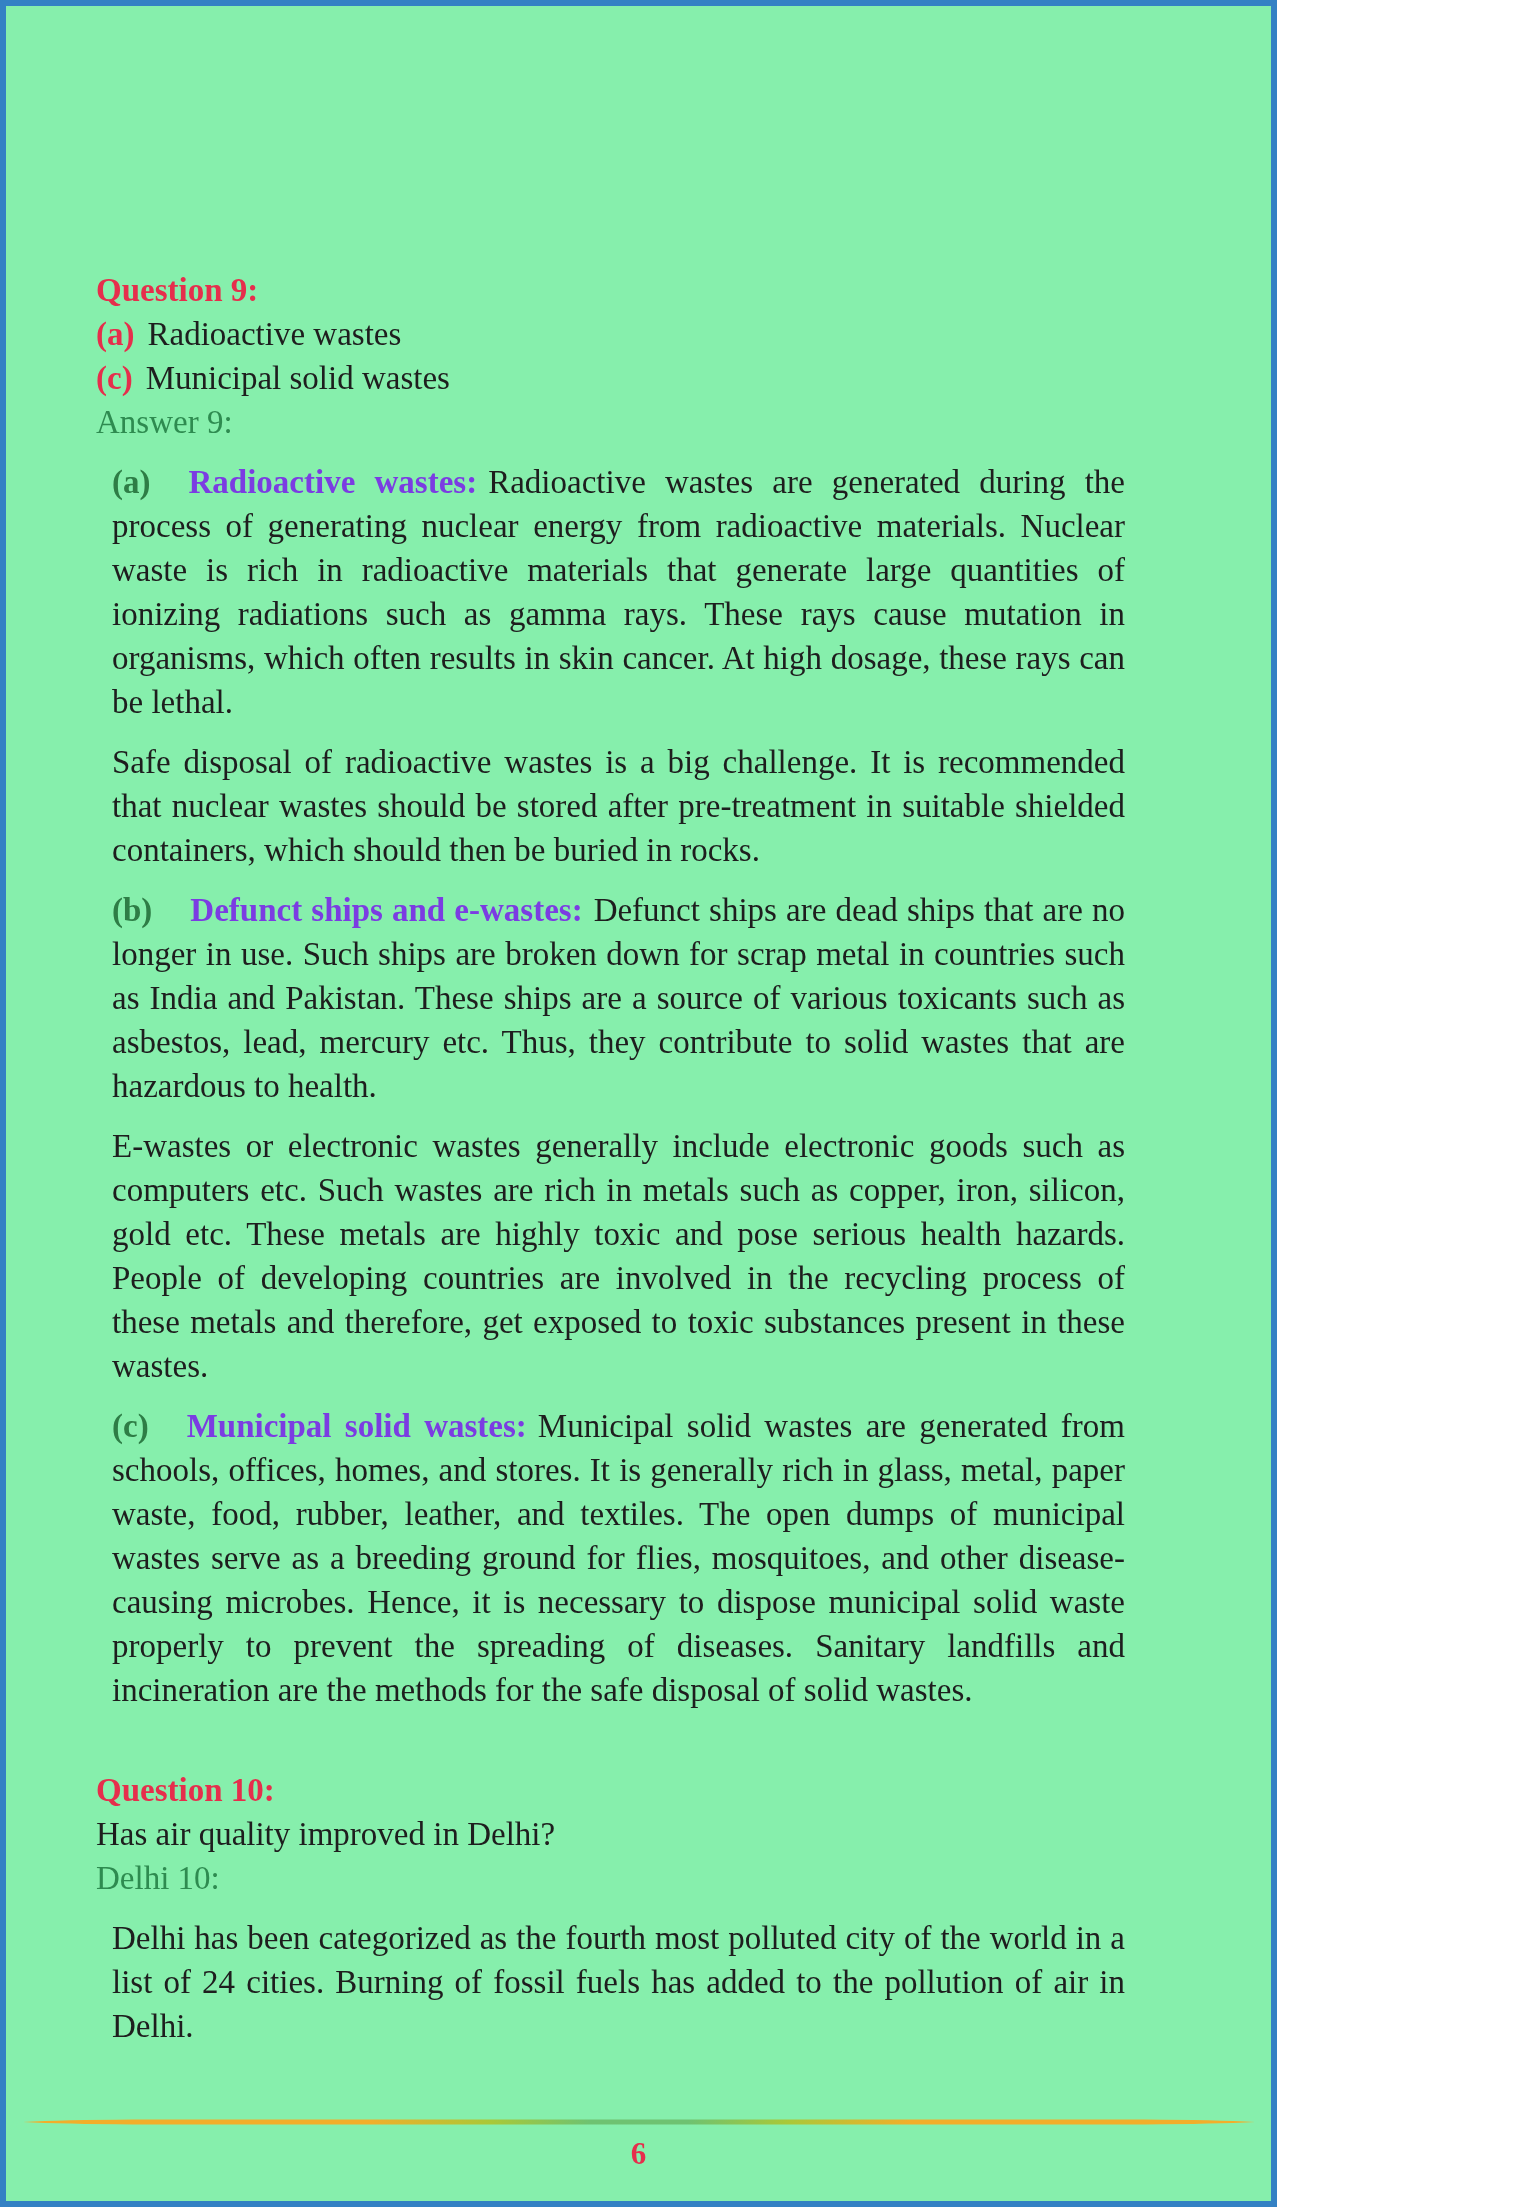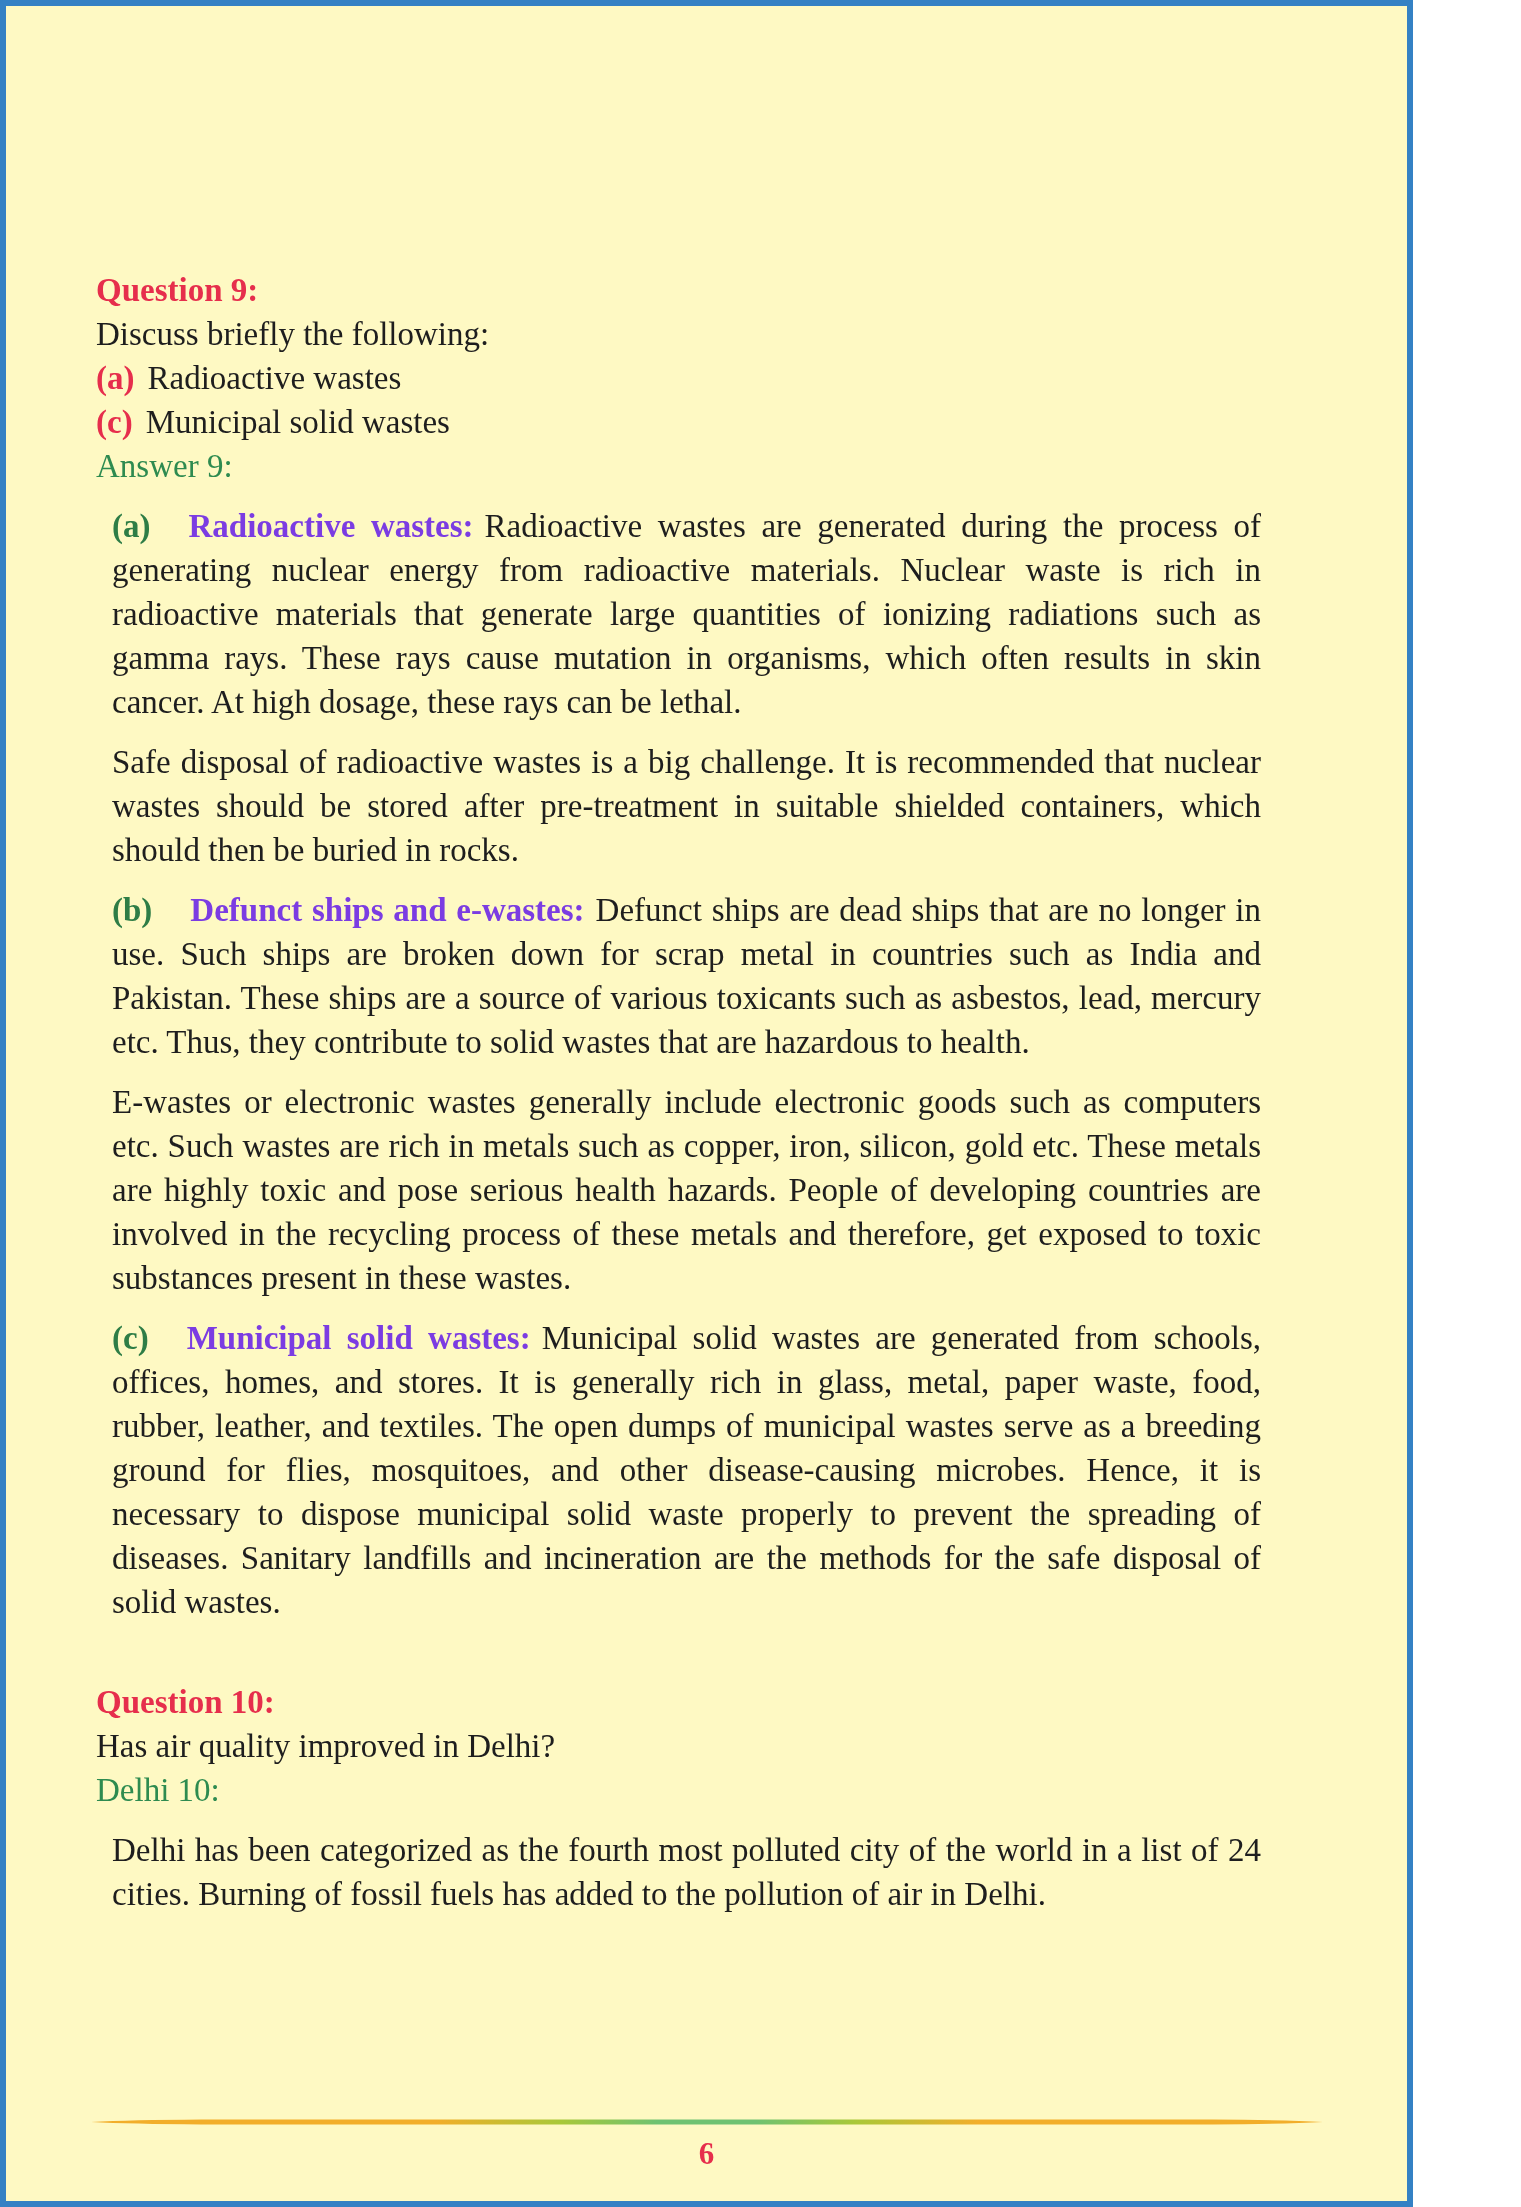--- a/index.html
+++ b/index.html
@@ -1,22 +1,22 @@
 <!DOCTYPE html>
 <html style="--border: #3481c4; --question: #e62e4c; --answer-heading: #2e8b50; --answer-marker: #2e7d46; --subheading: #7b3ce2; --body: #1e1e1e; --line-orange: #f2ae2a; --line-yellow-green: #a9c838; --line-green: #6ec271;"><head>
 <meta charset="utf-8">
 <style>
   html, body { margin: 0; padding: 0; background: #ffffff; }
 
   .page {
     position: relative;
-    width: 1413px;
+    width: 1277px;
     height: 2207px;
     box-sizing: border-box;
-    background: #fef9c3;
+    background: #86efac;
     border: 6px solid var(--border, #3481c4);
     overflow: hidden;
     font-family: "Liberation Serif", "DejaVu Serif", serif;
     color: var(--body, #1e1e1e);
   }
 
   .content {
     padding: 262px 130px 0 90px;
     font-size: 33px;
     line-height: 44px;
@@ -74,21 +74,20 @@
   }
 </style>
 </head>
 <body>
 
 <div class="page">
   <main class="content">
 
     <section>
       <p class="line title-q">Question 9:</p>
-      <p class="line">Discuss briefly the following:</p>
       <p class="line"><span class="mk-red">(a)</span><span>Radioactive wastes</span></p>
       <p class="line"><span class="mk-red">(c)</span><span>Municipal solid wastes</span></p>
     </section>
 
     <section>
       <p class="line title-a">Answer 9:</p>
 
       <p class="para"><span class="mk-green">(a)</span><span class="subhead">Radioactive wastes:</span><span>Radioactive wastes are generated during the process of generating nuclear energy from radioactive materials. Nuclear waste is rich in radioactive materials that generate large quantities of ionizing radiations such as gamma rays. These rays cause mutation in organisms, which often results in skin cancer. At high dosage, these rays can be lethal.</span></p>
       <p class="para">Safe disposal of radioactive wastes is a big challenge. It is recommended that nuclear wastes should be stored after pre-treatment in suitable shielded containers, which should then be buried in rocks.</p>
 

